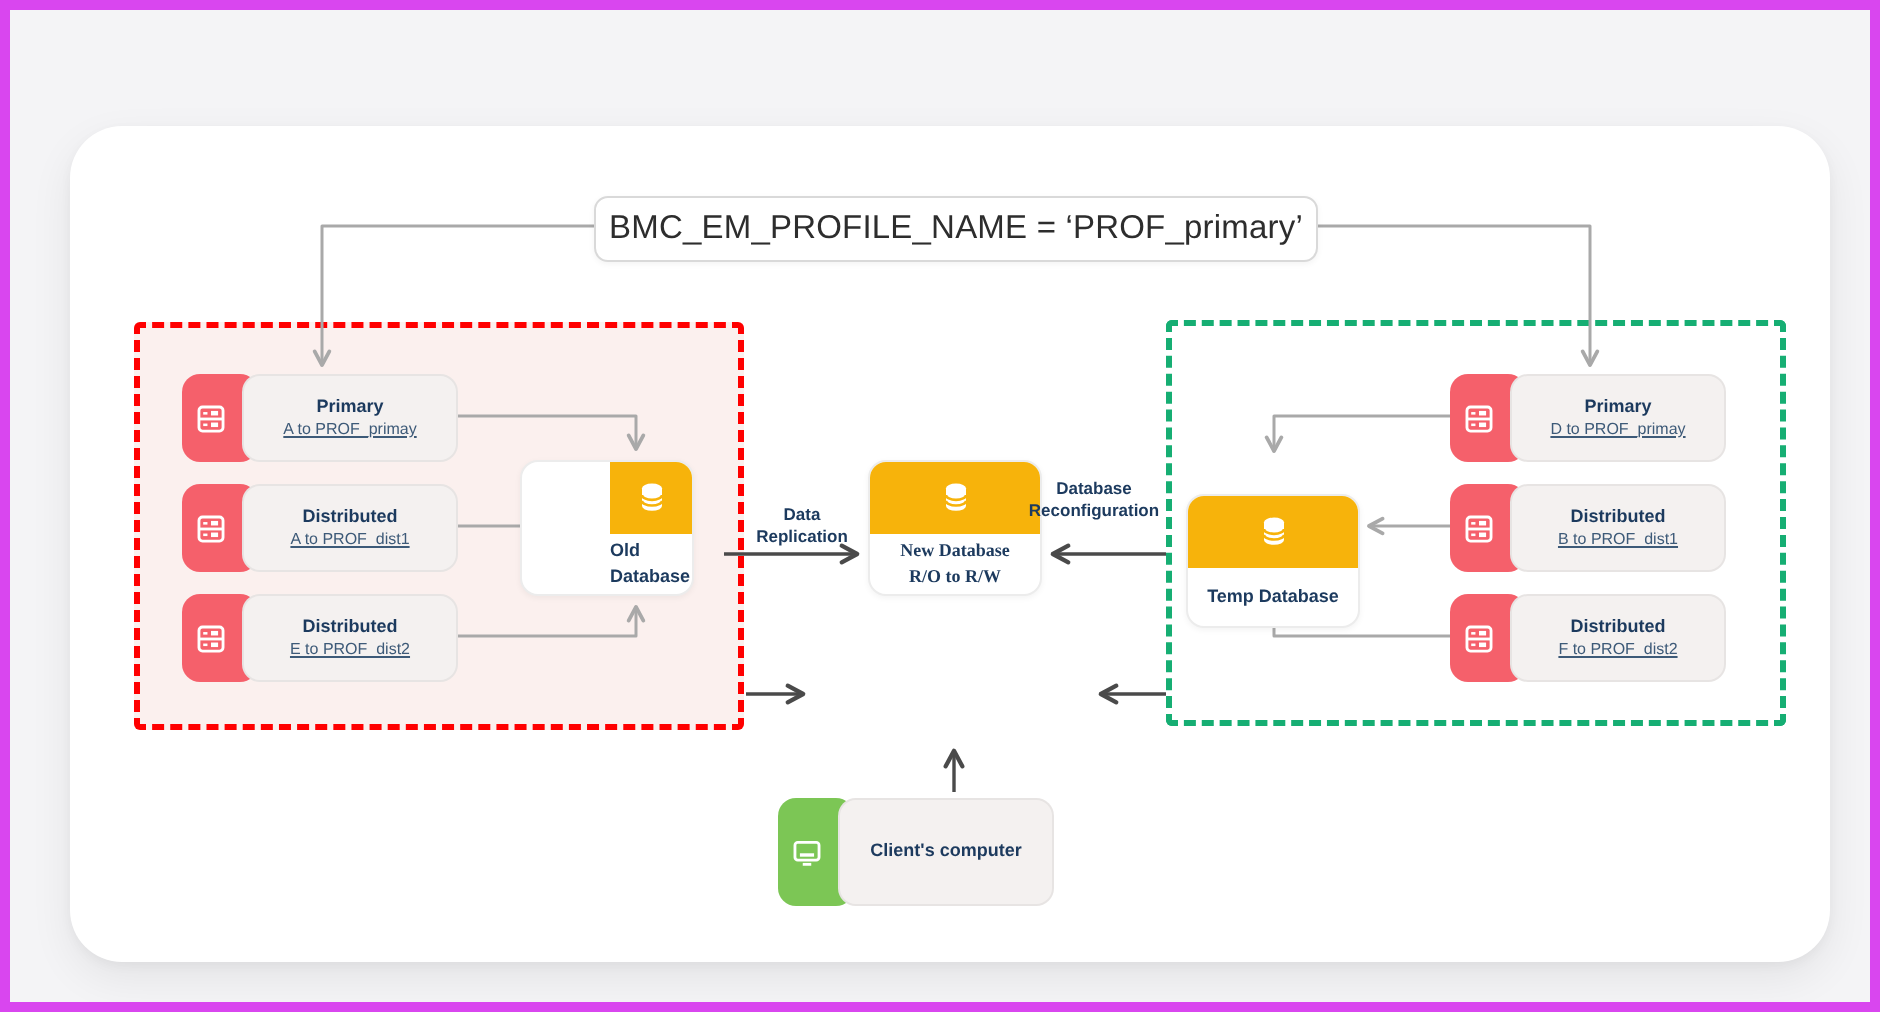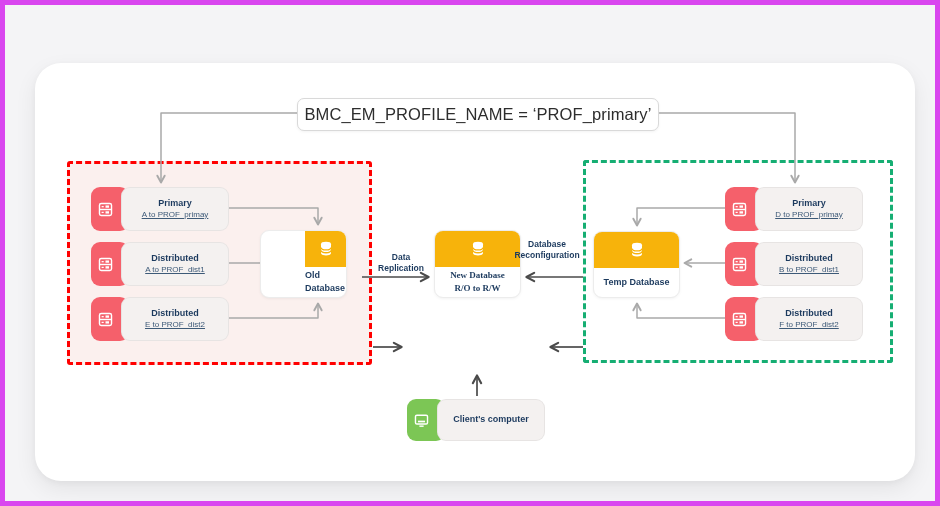--- a/index.html
+++ b/index.html
@@ -143,21 +143,21 @@
           <path d="M6,10.2 A6,2.9 0 0 0 18,10.2" fill="none" stroke="var(--accent-yellow,#f7b30b)" stroke-width="1.6"></path>
           <path d="M6,13.6 A6,2.9 0 0 0 18,13.6" fill="none" stroke="var(--accent-yellow,#f7b30b)" stroke-width="1.6"></path>
         </svg>
     </div>
     <div class="db-bottom">
       <div class="db-label">New Database</div>
       <div class="db-label">R/O to R/W</div>
     </div>
   </div>
 
-  <div class="db-node" style="left:588px;top:226px;height:67px;">
+  <div class="db-node" style="left:588px;top:242px;height:67px;">
     <div class="db-top">
       <svg width="20" height="20" viewBox="0 0 24 24">
           <ellipse cx="12" cy="6.2" rx="6" ry="2.9" fill="#fff"></ellipse>
           <path d="M6,6.2 V16.8 A6,2.9 0 0 0 18,16.8 V6.2" fill="#fff"></path>
           <path d="M6,10.2 A6,2.9 0 0 0 18,10.2" fill="none" stroke="var(--accent-yellow,#f7b30b)" stroke-width="1.6"></path>
           <path d="M6,13.6 A6,2.9 0 0 0 18,13.6" fill="none" stroke="var(--accent-yellow,#f7b30b)" stroke-width="1.6"></path>
         </svg>
     </div>
     <div class="db-bottom">
       <div class="db-label">Temp Database</div>
@@ -207,21 +207,21 @@
           <line x1="6.5" y1="16.1" x2="9.5" y2="16.1" stroke="#fff" stroke-width="1.8"></line>
         </svg>
     </div>
     <div class="text-block">
       <div class="node-title">Distributed</div>
       <div class="node-sub">F to PROF_dist2</div>
     </div>
   </div>
 
 
-  <div class="server-node" style="left:402px;top:394px;height:42px;">
+  <div class="server-node" style="left:384px;top:394px;height:54px;">
     <div class="icon-block green">
       <svg width="17" height="17" viewBox="0 0 24 24">
           <rect x="3.5" y="4.5" width="17" height="12.5" rx="2" fill="none" stroke="#fff" stroke-width="2"></rect>
           <line x1="7" y1="13.4" x2="17" y2="13.4" stroke="#fff" stroke-width="2.4"></line>
           <line x1="9" y1="20" x2="15" y2="20" stroke="#fff" stroke-width="2"></line>
         </svg>
     </div>
     <div class="text-block">
       <div class="node-title">Client's computer</div>
     </div>

